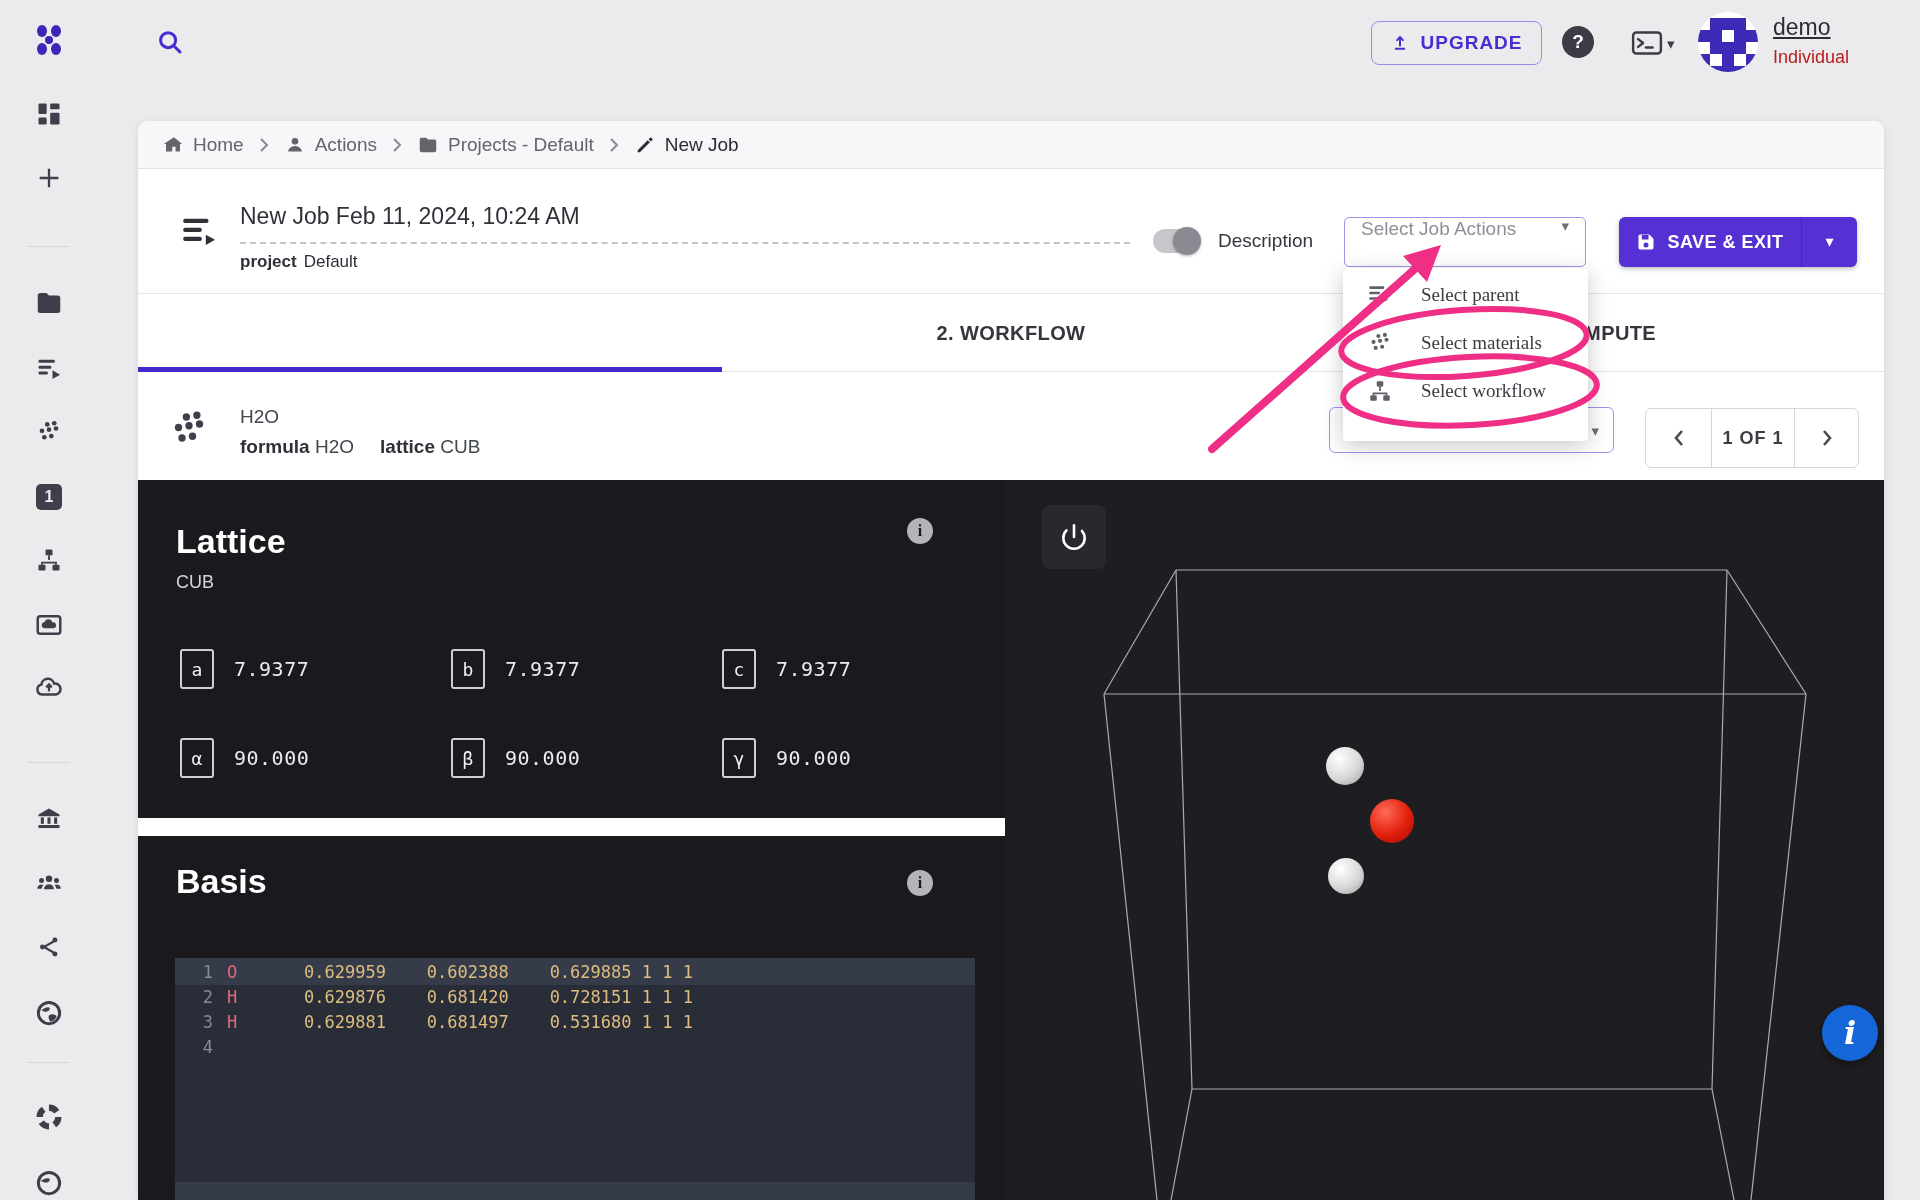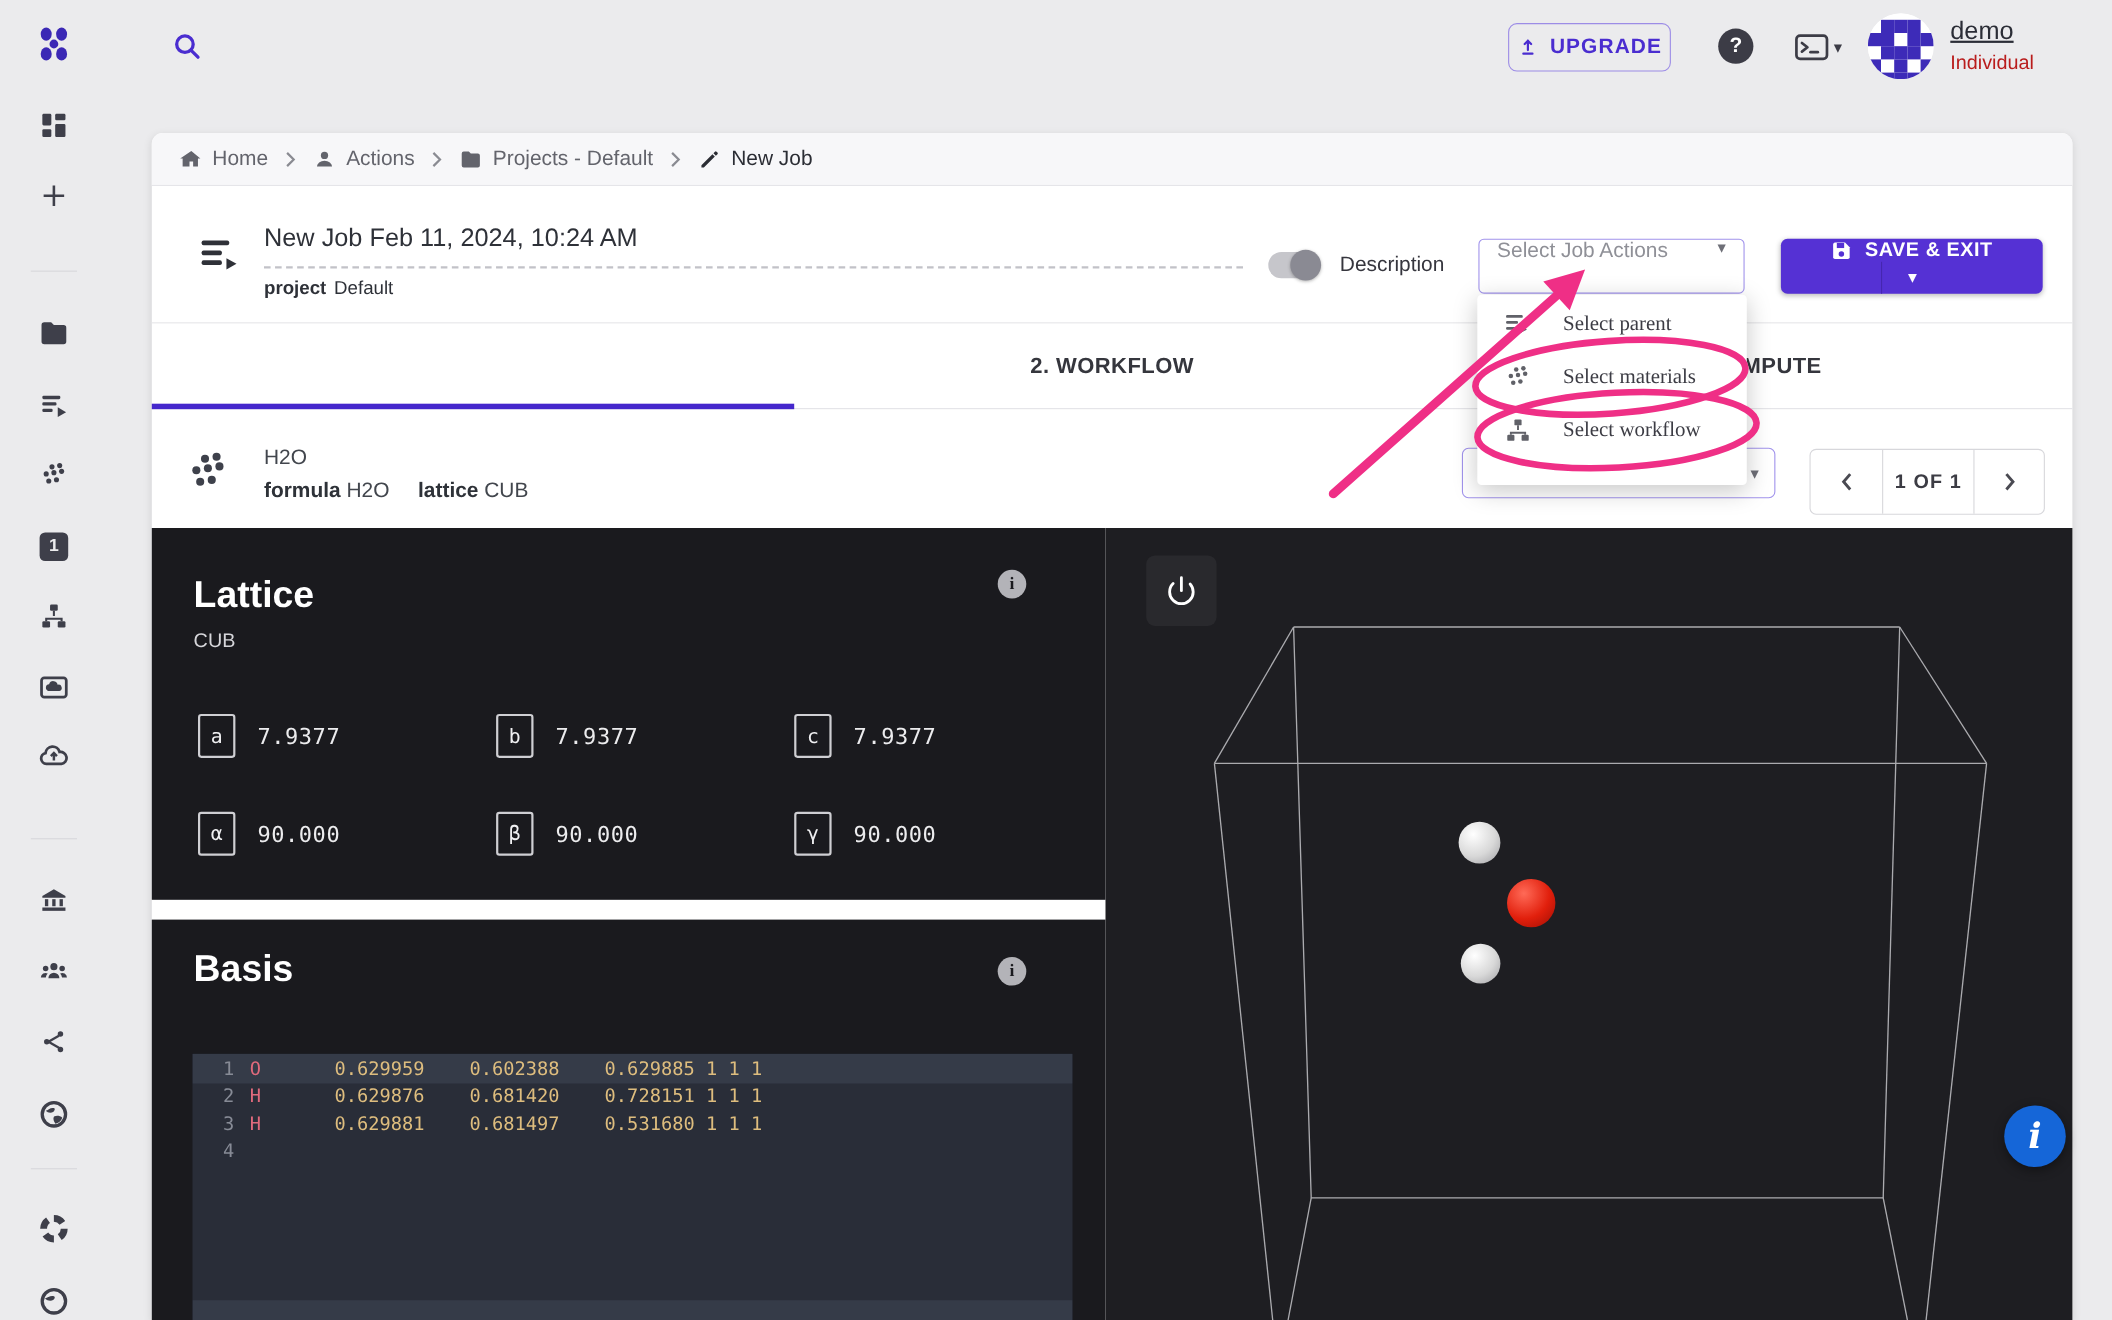--- a/index.html
+++ b/index.html
@@ -7,21 +7,21 @@
   #app { position:relative; width:1920px; height:1200px; overflow:hidden; background:#ebebed; }
   .abs { position:absolute; }
 
   
   .sidebar { position:absolute; left:0; top:0; width:98px; height:1200px; }
   .side-ic { position:absolute; left:0; width:98px; display:flex; justify-content:center; cursor:pointer; }
   .side-ic svg { display:block; }
   .side-div { position:absolute; left:28px; width:42px; height:1px; background:#d7d7db; }
 
   
-  .upgrade-btn { position:absolute; left:1371px; top:21px; width:148px; height:44px; border:1.5px solid #9c8ce6;
+  .upgrade-btn { position:absolute; left:1371px; top:21px; width:171px; height:44px; border:1.5px solid #9c8ce6;
     border-radius:8px; display:flex; align-items:center; justify-content:center; gap:10px; color:#4a2dd0;
     font-size:19px; font-weight:bold; letter-spacing:1px; cursor:pointer; background:transparent; }
   .help-circle { position:absolute; left:1562px; top:26px; width:32px; height:32px; border-radius:50%;
     background:#3c3c46; color:#fff; font-size:19px; font-weight:bold; display:flex; align-items:center; justify-content:center; cursor:pointer; }
   .term-wrap { position:absolute; left:1630px; top:28px; display:flex; align-items:center; gap:3px; cursor:pointer; }
   .caret { font-size:15px; color:#3c3c46; line-height:1; }
   .avatar { position:absolute; left:1698px; top:12px; width:60px; height:60px; border-radius:50%; overflow:hidden; background:#fff; cursor:pointer; }
   .user-name { position:absolute; left:1773px; top:14px; font-size:23px; color:#2b2d36;text-decoration:underline; }
   .user-plan { position:absolute; left:1773px; top:47px; font-size:18px; color:#b91c1c; }
 
@@ -46,21 +46,21 @@
   .toggle { position:absolute; left:1153px; top:229px; width:46px; height:24px; border-radius:12px; background:#c6c6cb; cursor:pointer; }
   .toggle-knob { position:absolute; right:-2px; top:-2px; width:28px; height:28px; border-radius:50%; background:#8a8a93; box-shadow:0 1px 3px rgba(0,0,0,.3); }
   .desc-label { position:absolute; left:1218px; top:229px; line-height:24px; font-size:19px; color:#36363e; }
 
   .actions-select { position:absolute; left:1344px; top:217px; width:242px; height:50px; border:1.5px solid #a193ec;
     border-radius:5px; display:flex; align-items:flex-start; padding:0 16px 0 16px; cursor:pointer; background:#ffffff; }
   .actions-select .ph { flex:1; font-size:19px; color:#8f9097; }
   .actions-select .caret { color:#6e6f77; }
 
   .save-btn { position:absolute; left:1619px; top:217px; width:238px; height:50px; background:#5531d4; border-radius:6px;
-    display:flex; align-items:center; color:#fff; box-shadow:0 2px 5px rgba(0,0,0,.25); cursor:pointer;flex-direction:column; }
+    display:flex; align-items:center; color:#fff; box-shadow:0 2px 5px rgba(0,0,0,.25); cursor:pointer; }
   .save-main { flex:1; display:flex; align-items:center; justify-content:center; gap:11px; font-size:18px; font-weight:bold; letter-spacing:.5px; }
   .save-split { width:56px; height:100%; border-left:1px solid #4526b0; display:flex; align-items:center; justify-content:center; }
   .save-split .caret { color:#fff; font-size:16px; }
 
   
   .tab { position:absolute; top:294px; width:582px; height:78px; line-height:78px; text-align:center;
     font-size:20px; font-weight:bold; letter-spacing:.4px; color:#35363d; cursor:pointer; }
   .tab.active { color:#4527cc; }
   .tabs-line { position:absolute; left:138px; top:371px; width:1746px; height:1px; background:#e3e3e7; }
   .tab-underline { position:absolute; left:138px; top:367px; width:584px; height:5px; background:#4527cc; }

